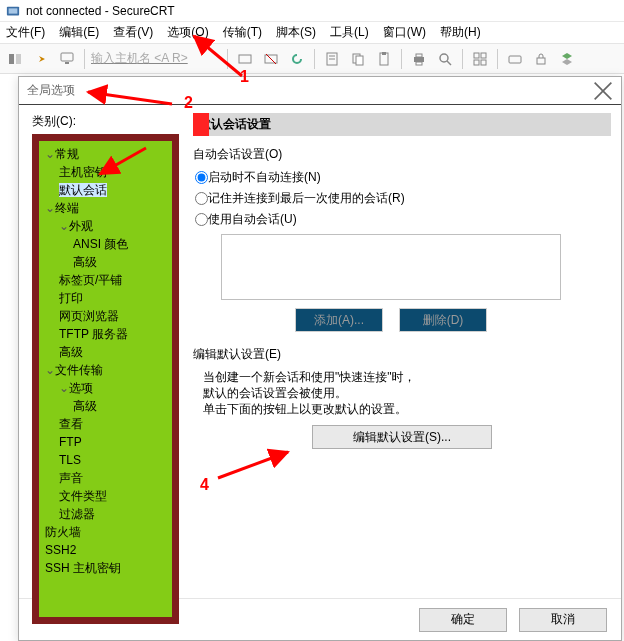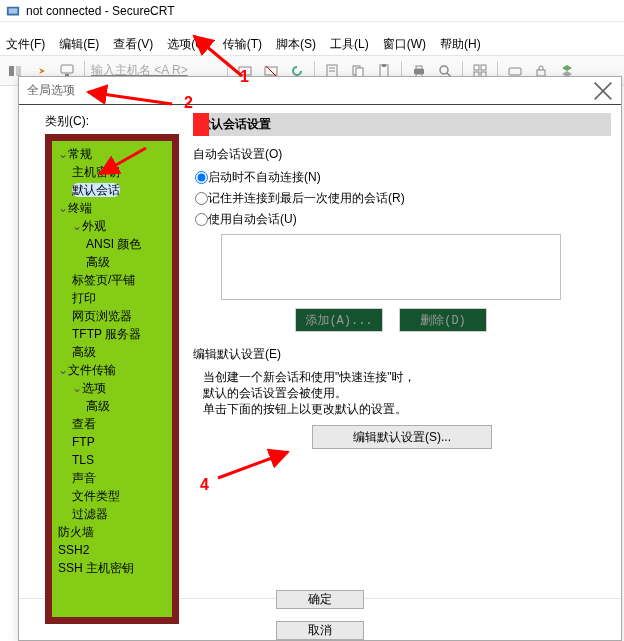--- a/index.html
+++ b/index.html
@@ -29,21 +29,20 @@
     display: inline-flex; align-items: center; justify-content: center;
   }
   
   .menubar {
     height: 22px;
     display: flex;
     align-items: center;
     padding: 0 6px;
     gap: 14px;
     border-bottom: 1px solid #e5e5e5;
-    margin-top: 12px;
   }
   .menubar .menu-item { color: #000; cursor: default; }
   
   .toolbar {
     height: 30px;
     display: flex;
     align-items: center;
     padding: 0 4px;
     gap: 4px;
     border-bottom: 1px solid #e0e0e0;
@@ -82,35 +81,35 @@
     color: #666;
     border-bottom: 1px solid #404040;
   }
   .dlg-close { width: 20px; height: 20px; display: inline-flex; align-items:center; justify-content:center; color:#666; }
   .dlg-body {
     display: flex;
     height: calc(100% - 28px - 42px);
   }
   .category-col {
     width: 166px;
-    padding: 8px 6px 0 26px;
+    padding: 8px 6px 0 13px;
   }
   .category-label { margin-bottom: 4px; }
   .tree {
     border: 7px solid #7f1d1d;
     height: 490px;
     overflow: auto;
     padding: 4px 2px;
     background: #84cc16;
   }
   .tree ul { list-style: none; padding-left: 14px; }
   .tree > ul { padding-left: 4px; }
   .tree li { line-height: 18px; white-space: nowrap; }
   .tree .exp { display:inline-block; width:10px; text-align:center; color:#555; }
-  .tree .sel { background: #cde8ff; border-radius: 6px; }
+  .tree .sel { background: #cde8ff; }
   .content-col {
     flex: 1;
     padding: 8px 10px 0 8px;
     position: relative;
   }
   .section-header {
     background: #d8d8d8;
     padding: 3px 6px;
     font-weight: bold;
     color: #000;
@@ -131,29 +130,28 @@
     background: #fff;
   }
   .btn-row { display:flex; gap: 16px; justify-content:center; margin: 6px 0 14px 28px; width:340px; }
   .btn {
     min-width: 88px; height: 24px;
     background: #e9e9e9;
     border: 1px solid #adadad;
     display:inline-flex; align-items:center; justify-content:center;
     cursor: default;
   }
-  .btn.disabled { color: #9a9a9a; border-color:#cfcfcf; background:#14532d;font-family:Liberation Mono, monospace; }
+  .btn.disabled { color: #9a9a9a; border-color:#cfcfcf; background:#0c4a6e; }
   .desc { margin: 4px 0 8px 10px; line-height: 16px; }
   .edit-default-row { display:flex; justify-content:center; margin-top:6px; }
   .dlg-footer {
     height: 42px;
     display:flex; align-items:center; justify-content:flex-end;
     gap: 12px; padding: 0 14px;
     border-top: 1px solid #e5e5e5;
-    flex-direction: column;
   }
 
   
   .anno-svg {
     position:absolute; left:0; top:0; width:624px; height:641px;
     pointer-events:none;
   }
   .anno-num {
     position:absolute; color:#ff0000; font-weight:bold; font-size:16px;
     pointer-events:none;

